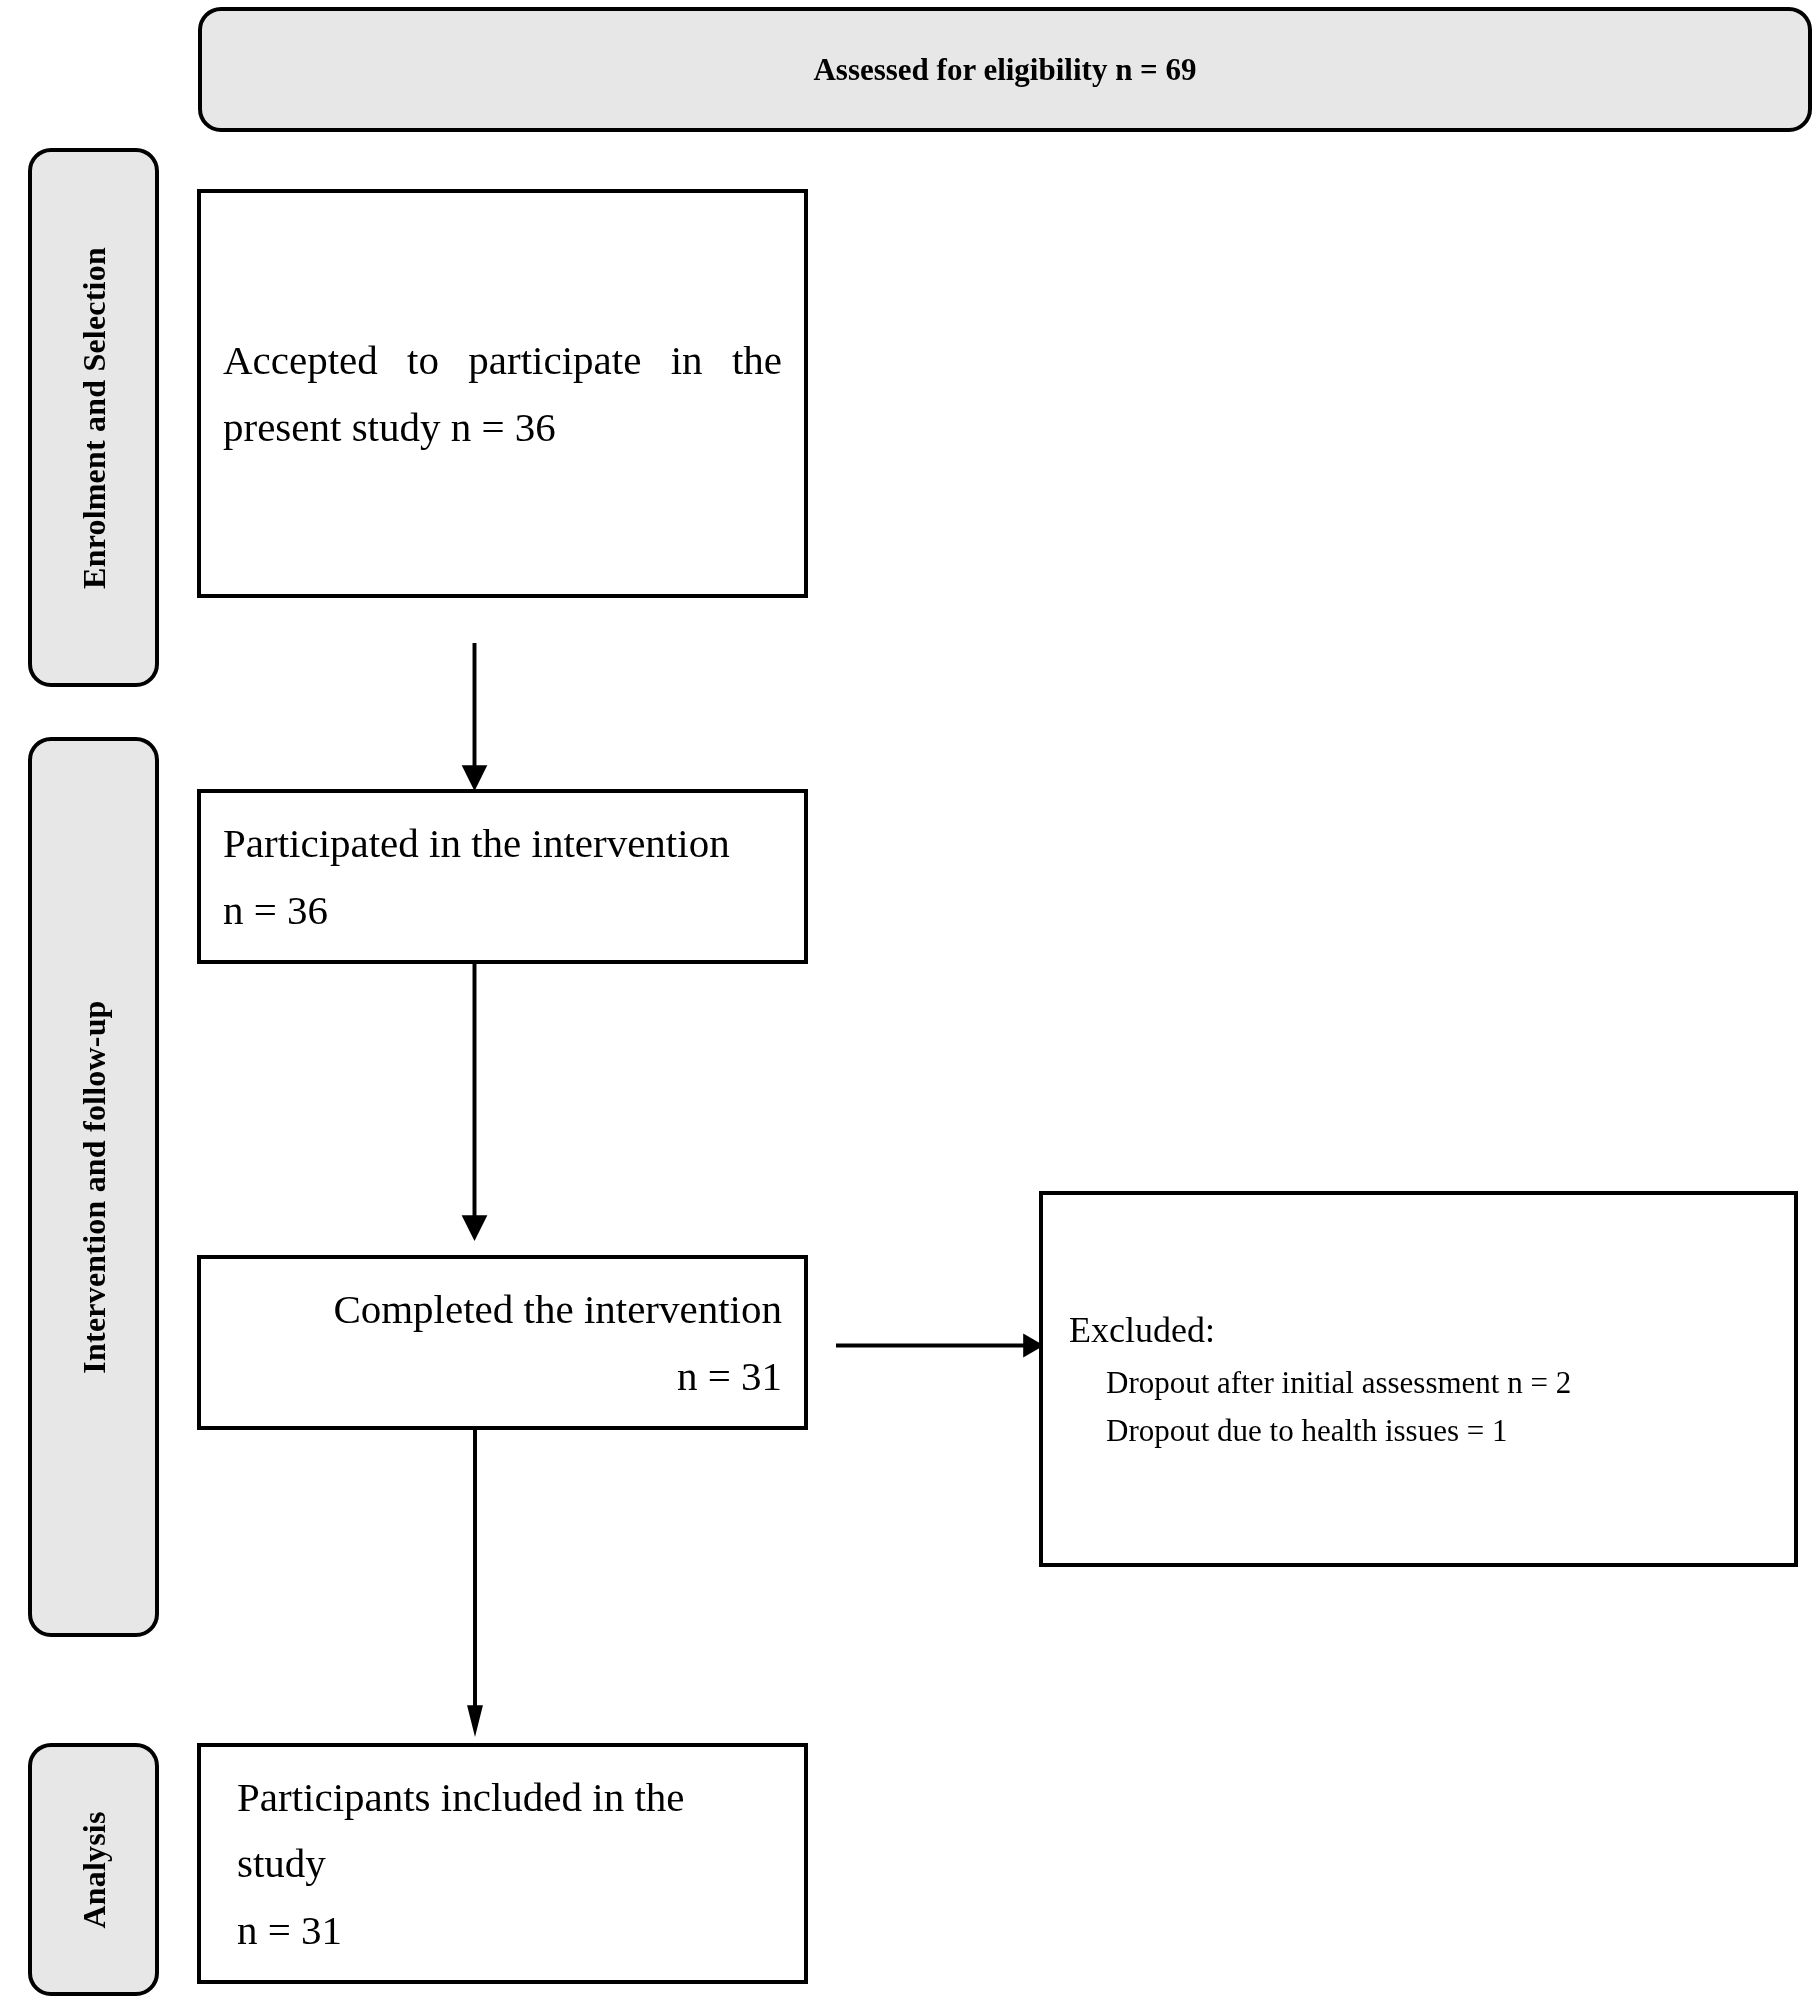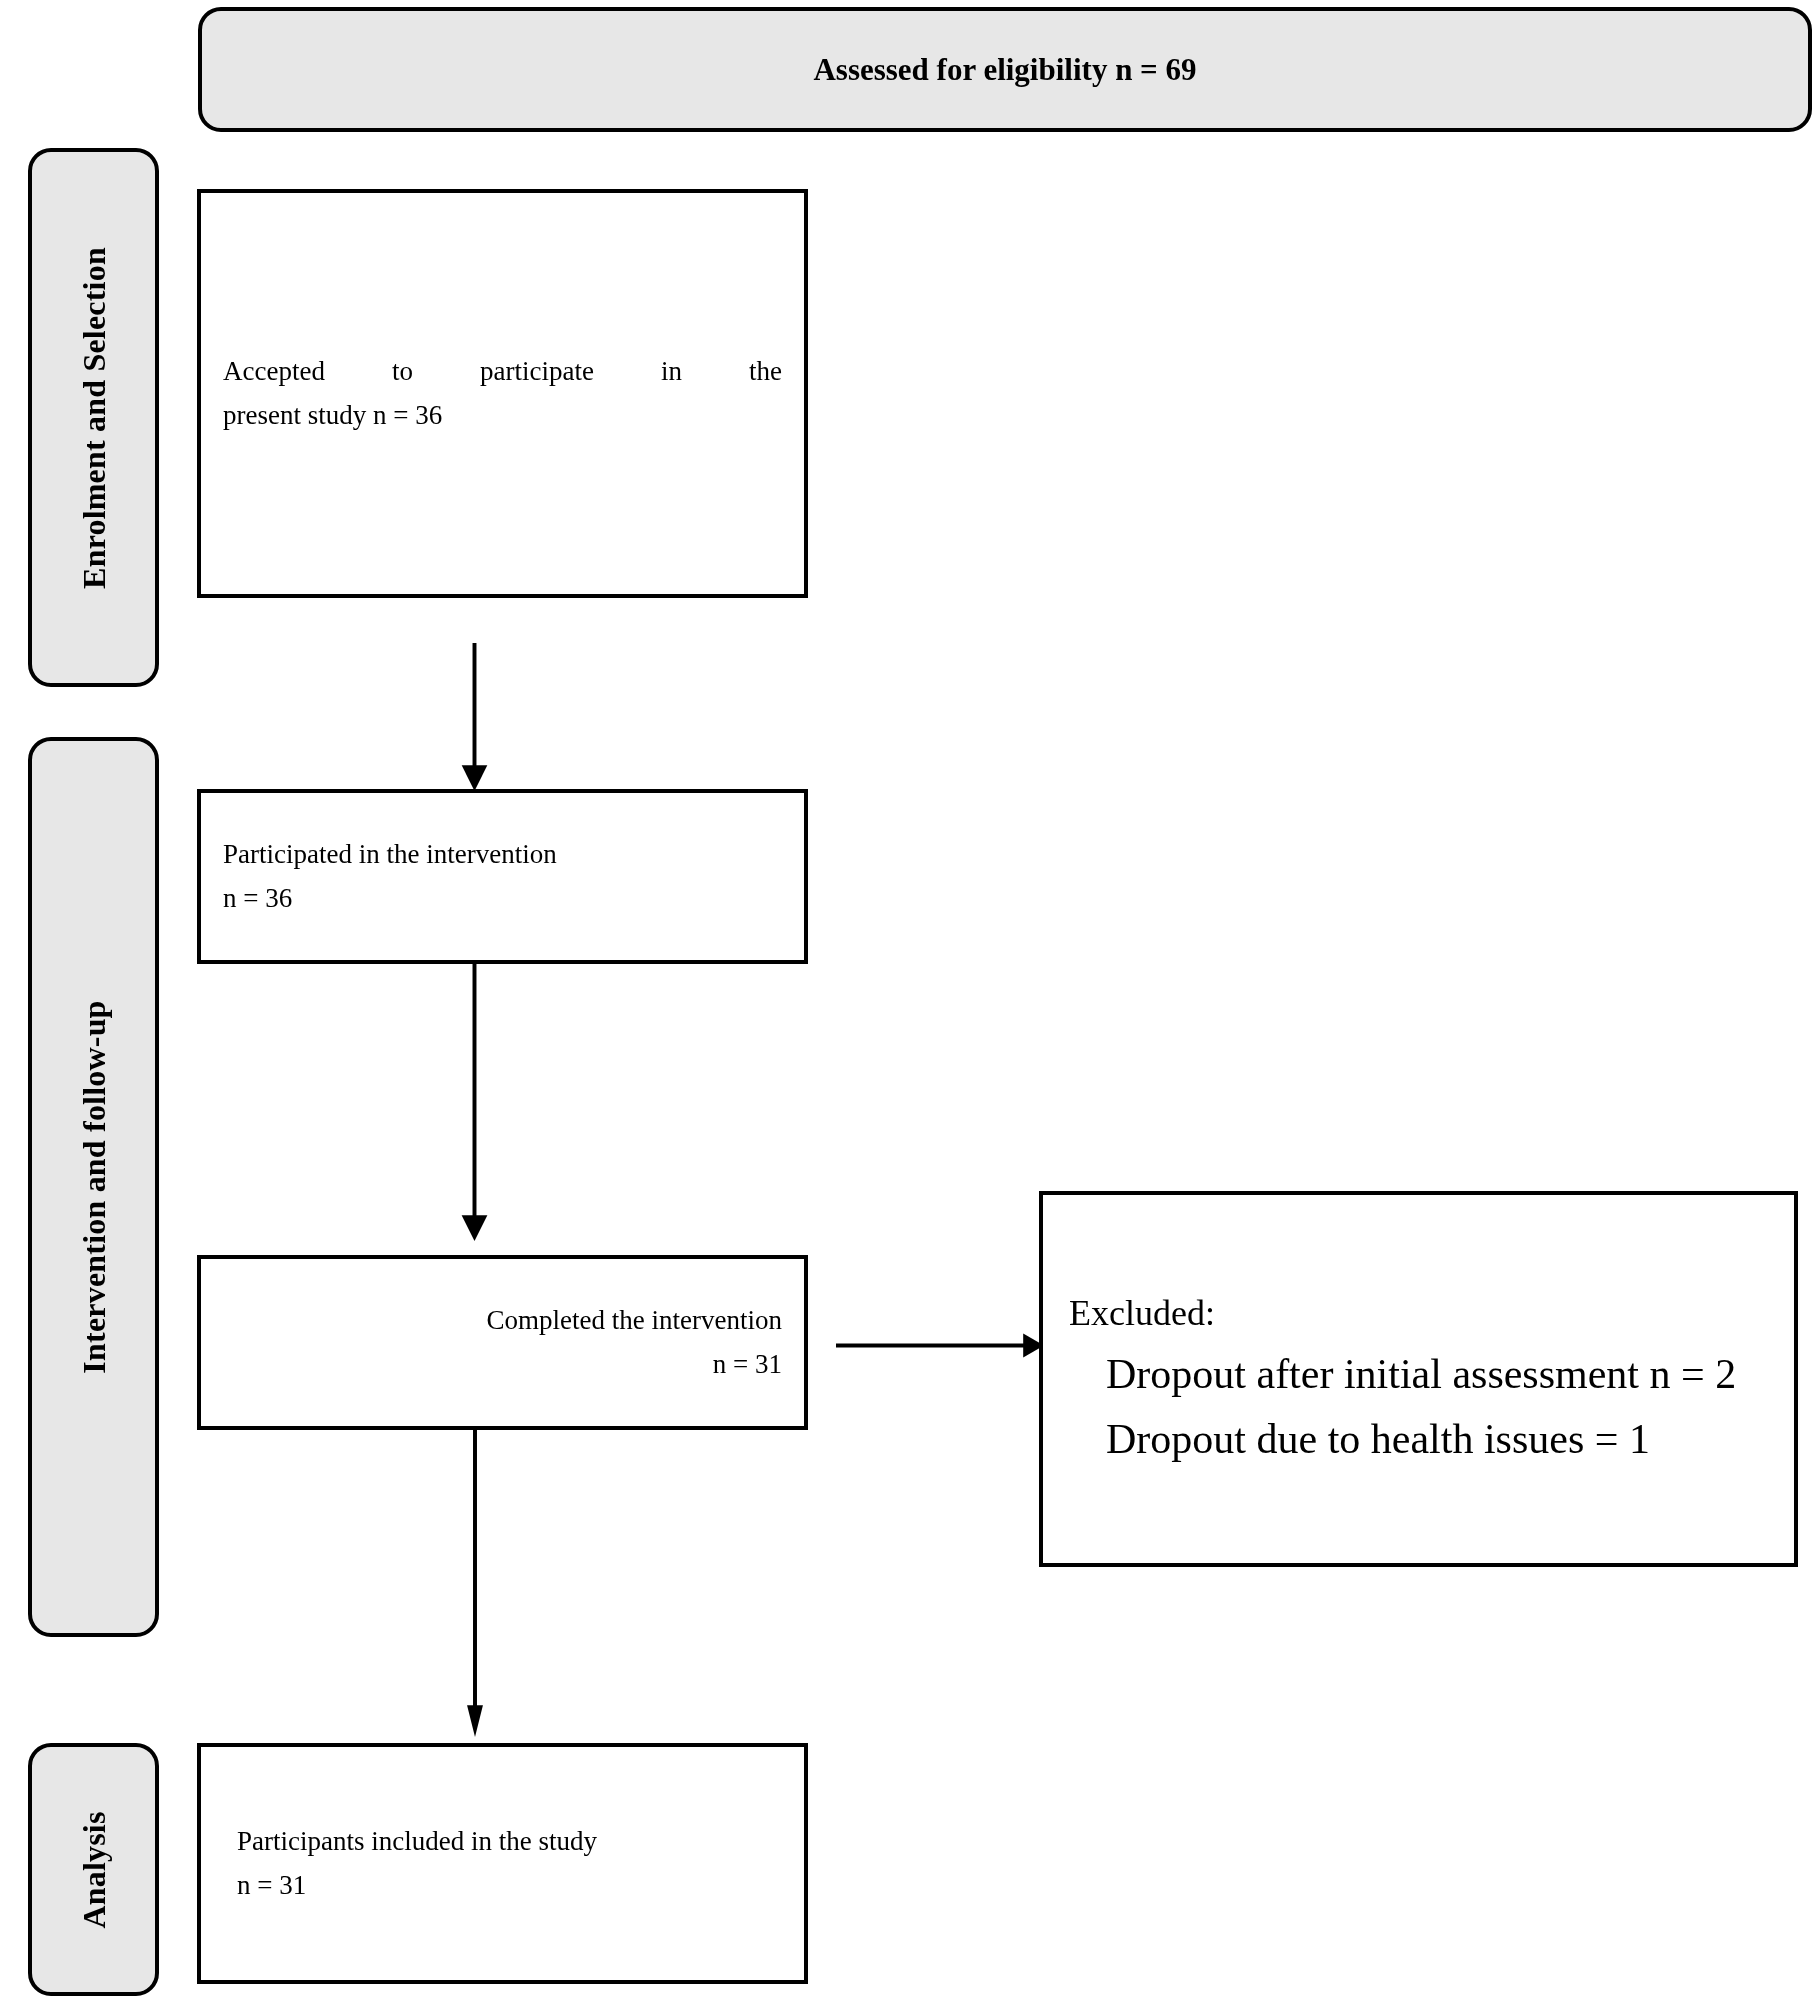--- a/index.html
+++ b/index.html
@@ -62,21 +62,21 @@
     position: absolute;
     background: #ffffff;
     border: 4px solid #000000;
     box-sizing: border-box;
     display: flex;
     flex-direction: column;
     justify-content: center;
     padding: 0 22px;
   }
   .flow-box .line {
-    font-size: 27px;
+    font-size: 41px;
     color: #000000;
     line-height: 1.62;
   }
   .flow-box .line.justify {
     text-align: justify;
     text-align-last: justify;
   }
 
   
   .excluded-box {
@@ -88,21 +88,21 @@
     flex-direction: column;
     justify-content: center;
     padding: 0 26px;
   }
   .excluded-box .exc-head {
     font-size: 36px;
     color: #000000;
     line-height: 1.55;
   }
   .excluded-box .exc-item {
-    font-size: 42px;
+    font-size: 31px;
     color: #000000;
     line-height: 1.55;
     padding-left: 37px;
   }
 
   
   .conn {
     position: absolute;
   }
   .conn svg { display: block; }

